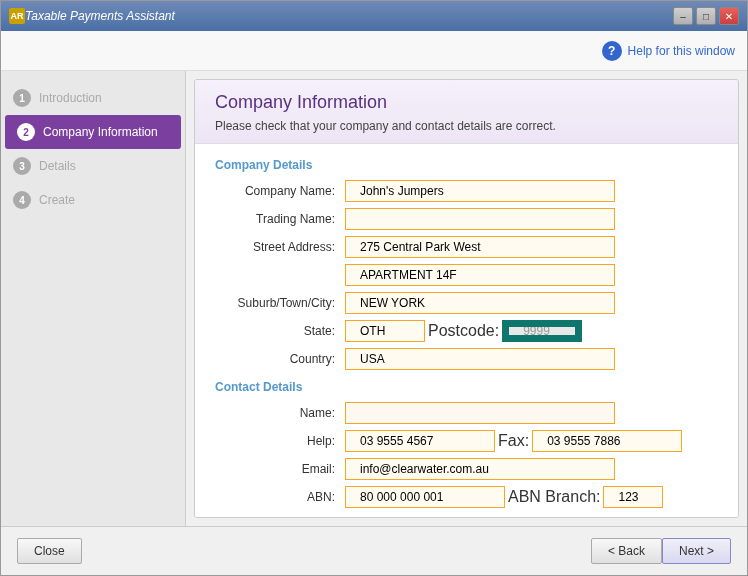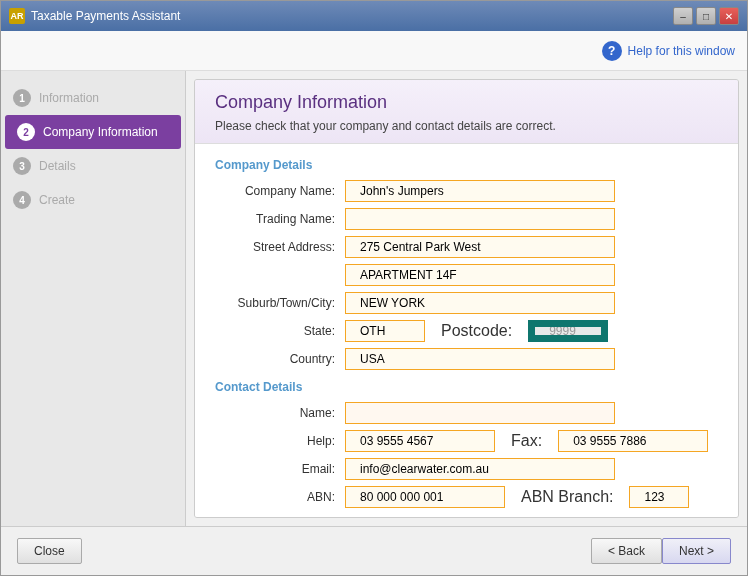--- a/index.html
+++ b/index.html
@@ -26,29 +26,28 @@
       align-items: center;
       padding: 0 8px;
       color: white;
       font-size: 12px;
     }
     .titlebar-icon {
       width: 16px;
       height: 16px;
       background: #c8a000;
       border-radius: 2px;
-      margin-right: 6px;
       font-size: 9px;
       color: white;
       display: flex;
       align-items: center;
       justify-content: center;
       font-weight: bold;
     }
-    .titlebar-title { flex: 1; }
+    .titlebar-title { flex: 1; font-style: italic; }
     .titlebar-buttons {
       display: flex;
       gap: 3px;
     }
     .titlebar-btn {
       width: 20px;
       height: 18px;
       background: linear-gradient(to bottom, #d0d0d0, #b0b0b0);
       border: 1px solid #888;
       border-radius: 2px;
@@ -201,21 +200,21 @@
       background: #fff8f0;
     }
     .form-input.grey {
       background: #e8e8e8;
       border: 7px solid #0f766e;
       color: #999;
     }
     .inline-group {
       display: flex;
       align-items: center;
-      gap: 16px;
+      gap: 3px;
     }
     .inline-label {
       color: #333;
       font-size: 16px;
     }
     .form-input.short { width: 80px; }
     .form-input.medium { width: 150px; }
     .form-input.abn { width: 160px; }
     .form-input.abn-branch { width: 60px; }
     .footer {
@@ -266,21 +265,21 @@
       <div class="help-icon">?</div>
       <span>Help for this window</span>
     </div>
   </div>
 
   <div class="main-content">
 
     <div class="sidebar">
       <div class="sidebar-item disabled">
         <div class="step-num">1</div>
-        <span>Information</span>
+        <span>Introduction</span>
       </div>
       <div class="sidebar-item active">
         <div class="step-num">2</div>
         <span>Company Information</span>
       </div>
       <div class="sidebar-item disabled">
         <div class="step-num">3</div>
         <span>Details</span>
       </div>
       <div class="sidebar-item disabled">

